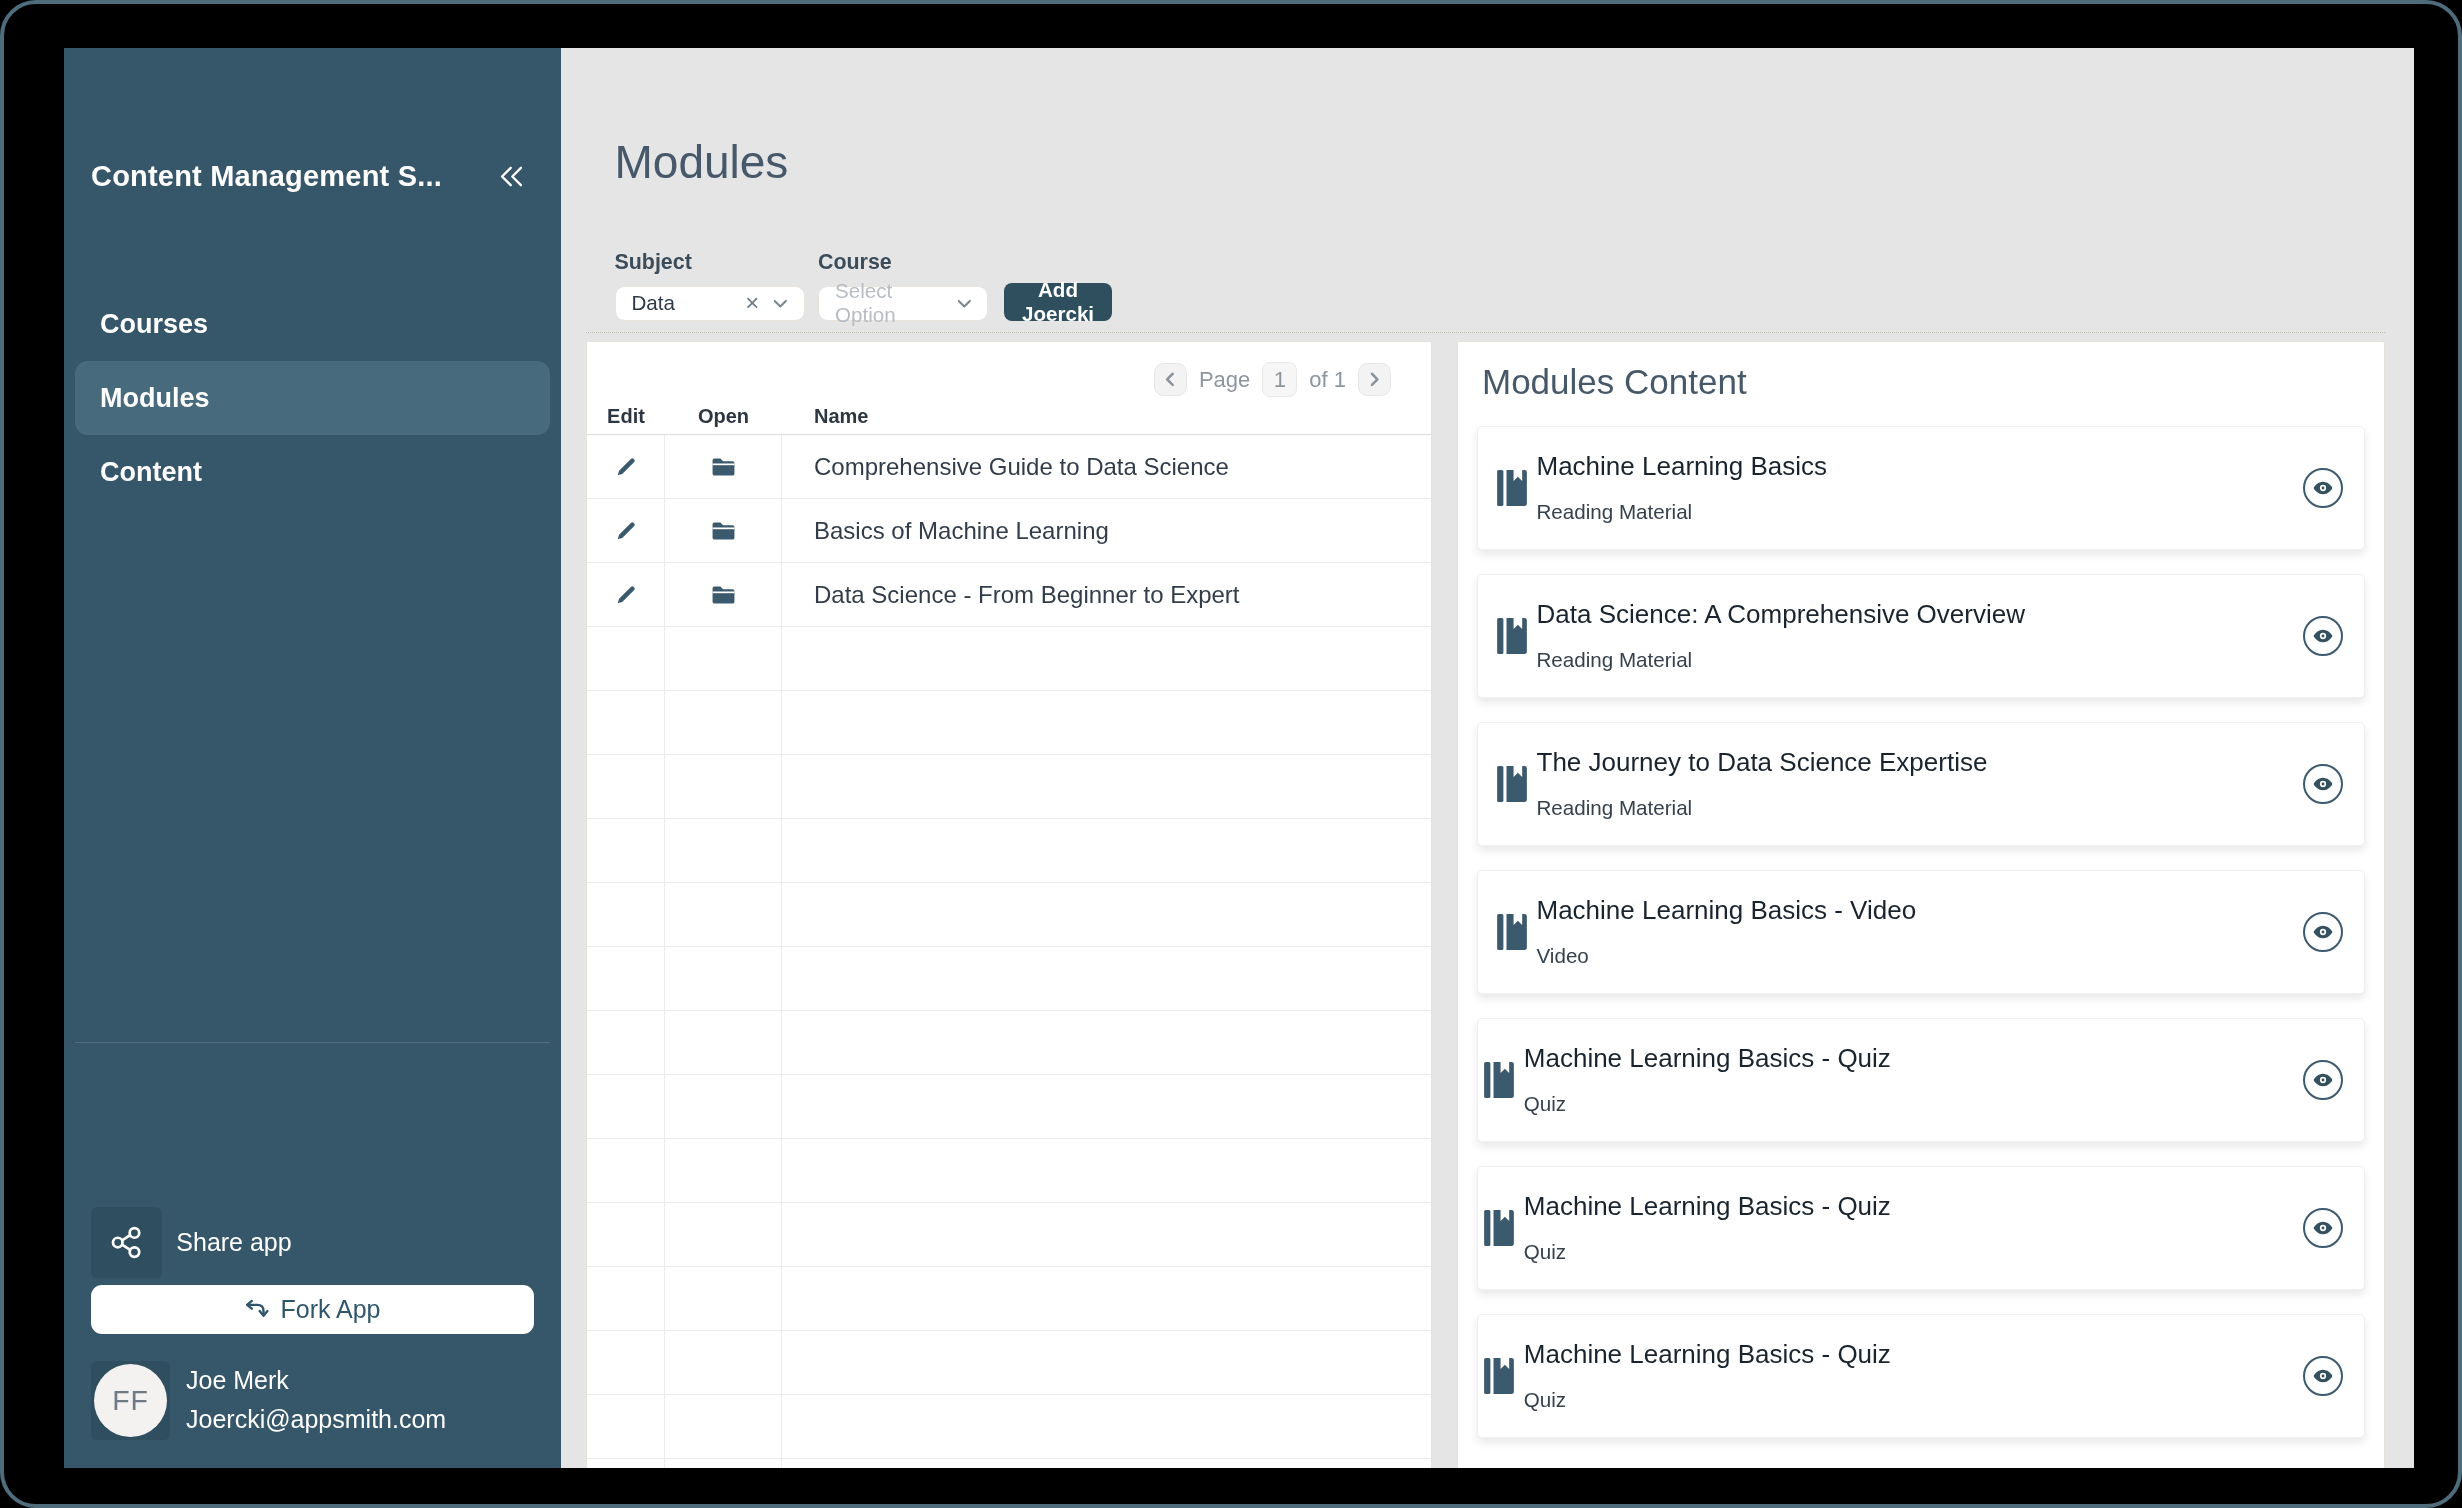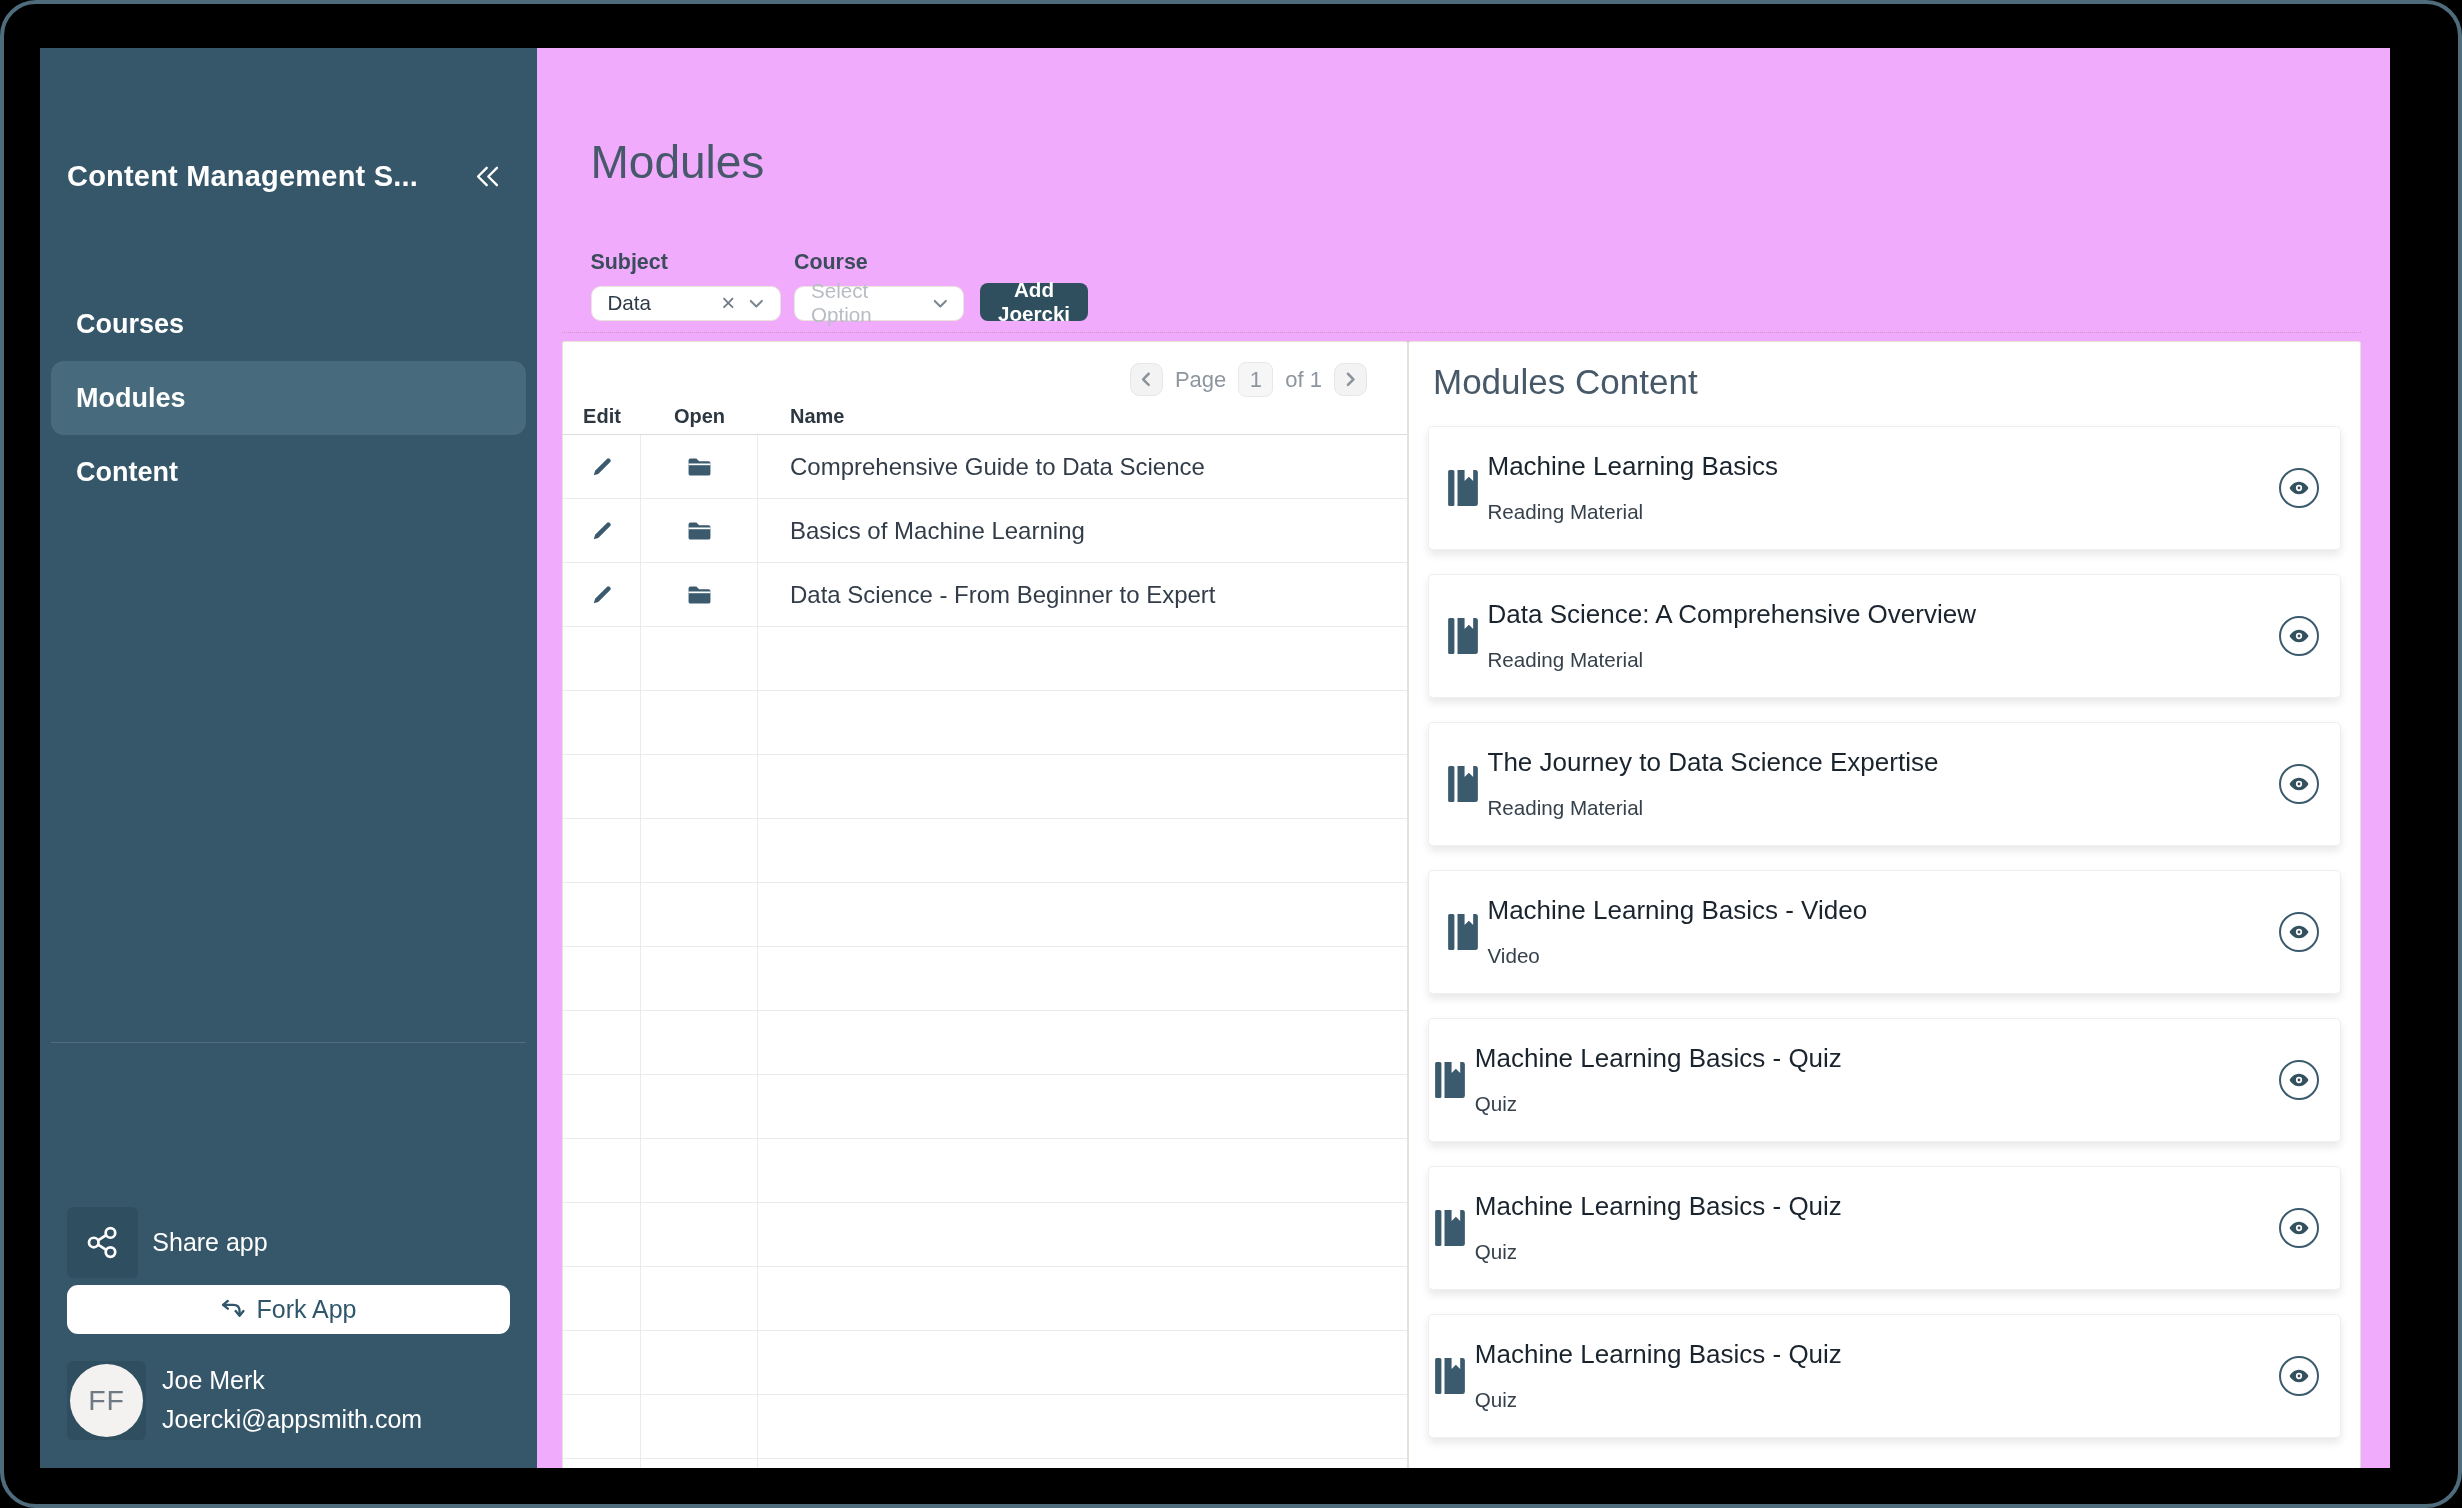--- a/index.html
+++ b/index.html
@@ -1,18 +1,18 @@
 <!DOCTYPE html>
 <html style="font-size:12.7px"><head>
 <meta charset="utf-8">
 <style>
   html,body{margin:0;padding:0;background:#000;}
   body{width:2462px;height:1508px;position:relative;font-family:"Liberation Sans","DejaVu Sans",sans-serif;-webkit-font-smoothing:antialiased;}
   .screen{position:absolute;inset:0;background:#000;border:4px solid #4e6c7b;border-radius:36px;box-sizing:border-box;overflow:hidden;}
-  .app{position:absolute;left:36px;top:44px;width:2350px;height:1420px;background:#f0abfc;display:flex;overflow:hidden;}
+  .app{position:absolute;left:60px;top:44px;width:2350px;height:1420px;background:#e5e5e5;display:flex;overflow:hidden;}
 
   
   .sidebar{width:497px;flex:0 0 497px;background:#365669;color:#fff;display:flex;flex-direction:column;box-sizing:border-box;}
   .sb-head{display:flex;align-items:center;justify-content:space-between;margin:111px 32px 0 27px;}
   .sb-title{font-size:29px;font-weight:700;letter-spacing:0.2px;line-height:1;}
   .collapse-btn{width:35px;height:35px;display:flex;align-items:center;justify-content:center;cursor:pointer;}
   .nav{margin:93px 11px 0;}
   .nav-item{height:74px;display:flex;align-items:center;padding-left:25px;font-size:27px;font-weight:700;border-radius:12.7px;cursor:pointer;}
   .nav-item.active{background:#476a7d;}
   .sb-divider{margin:533px 11px 0;border-top:0.8px solid rgba(255,255,255,.14);}
@@ -36,21 +36,21 @@
   .fgroup{display:flex;flex-direction:column;}
   .flabel{font-size:21.4px;font-weight:700;color:#3b4c5a;margin-bottom:11px;}
   .select{height:35px;background:#fff;border:1.6px solid #e9e4dc;border-radius:9.5px;display:flex;align-items:center;box-sizing:border-box;padding:0 12.7px 0 16px;cursor:pointer;}
   .select.subject{width:190px;}
   .select.course{width:170px;margin-left:13.5px;justify-content:center;}
   .sel-value{font-size:20.6px;color:#2e3b47;flex:1;}
   .sel-placeholder{font-size:20.6px;color:#b7bdc3;flex:1;}
   .sel-x{font-size:24px;color:#6f7a83;margin-right:11px;cursor:pointer;line-height:1;}
   .add-btn{margin-left:16px;margin-bottom:0;width:108px;height:38px;background:#2f4f5e;color:#fff;font-size:20.6px;font-weight:700;border:none;border-radius:8px;display:flex;align-items:center;justify-content:center;cursor:pointer;font-family:inherit;}
   .dashed-divider{margin-top:11px;border-top:1.6px dotted rgba(130,118,96,.35);}
-  .panels{display:flex;margin-top:8px;}
+  .panels{display:flex;gap:25px;margin-top:8px;}
 
   
   .table-panel{width:846px;flex:0 0 846px;height:1154px;background:#fff;border:1.6px solid #e6e2da;box-sizing:border-box;border-radius:2.4px;overflow:hidden;}
   .pagination{display:flex;align-items:center;justify-content:flex-end;gap:12px;padding:20.6px 40px 0 0;}
   .pg-btn{width:33px;height:33px;background:#f3f3f3;border:1.6px solid #e6e6e6;border-radius:9.5px;display:flex;align-items:center;justify-content:center;box-sizing:border-box;cursor:pointer;}
   .pg-text{font-size:22px;color:#8d959d;}
   .pg-input{width:35px;height:35px;background:#f6f6f6;border:1.6px solid #e8e8e8;border-radius:8px;box-sizing:border-box;font-size:22px;color:#8d959d;text-align:center;display:flex;align-items:center;justify-content:center;}
   .thead{display:grid;grid-template-columns:78px 117px 1fr;margin-top:8px;border-bottom:1.6px solid #dcdcdc;padding-bottom:6.3px;}
   .th{font-size:20px;font-weight:700;color:#2c3742;text-align:center;}
   .th.name{text-align:left;padding-left:32px;align-self:end;}

